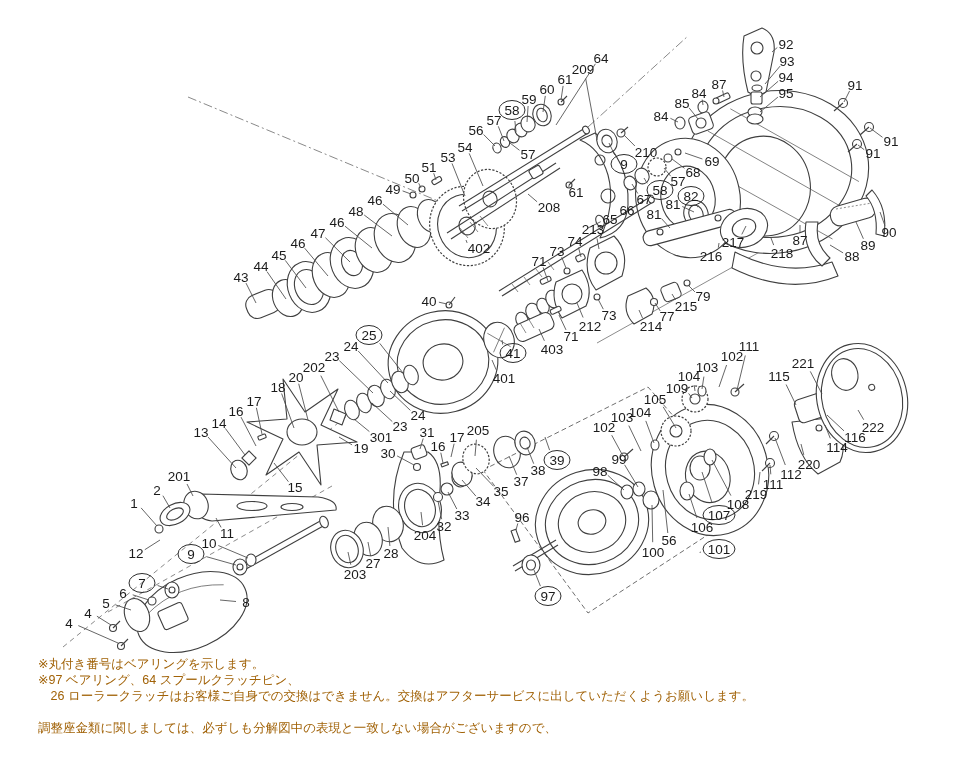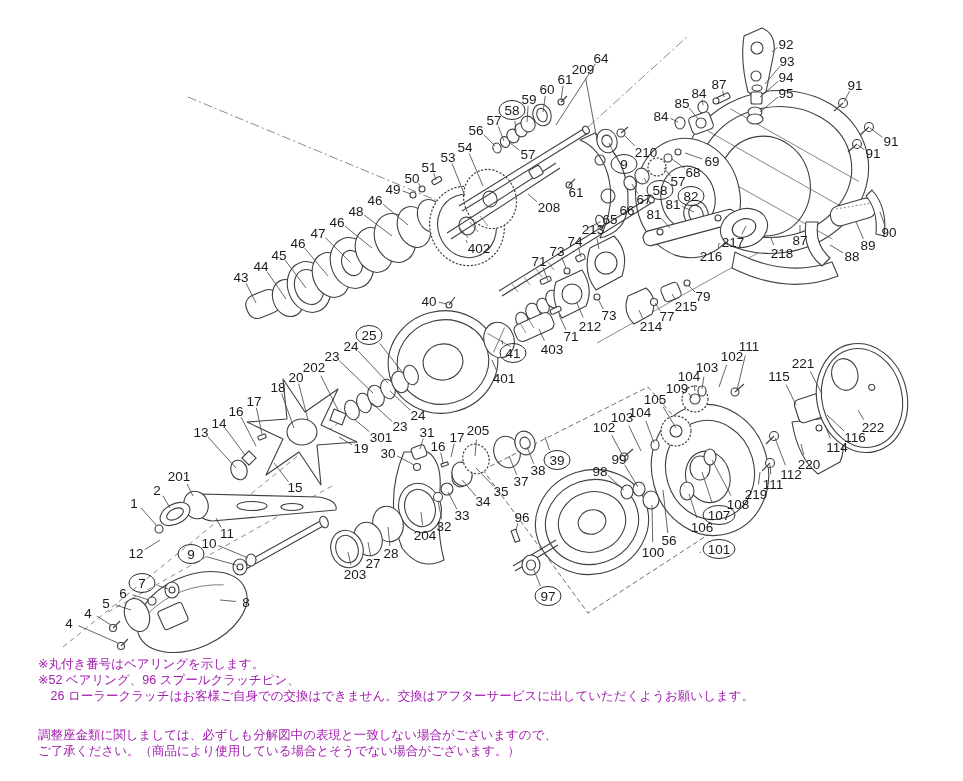--- a/index.html
+++ b/index.html
@@ -11,23 +11,23 @@
   .ln{fill:none;stroke:#3f3f3f;stroke-width:1.1;stroke-linejoin:round;}
   .thin{fill:none;stroke:#5a5a5a;stroke-width:0.7;}
   .gear{fill:#ffffff;stroke:#3f3f3f;stroke-width:1.2;stroke-dasharray:2.2 1.6;}
   .dd{fill:none;stroke:#6b6b6b;stroke-width:0.8;stroke-dasharray:9 3 2 3;}
   .dsh{fill:none;stroke:#6b6b6b;stroke-width:0.8;stroke-dasharray:5 4;}
   .dshbox{fill:none;stroke:#5f5f5f;stroke-width:0.9;stroke-dasharray:5 3;}
   .leader{stroke:#4a4a4a;stroke-width:0.85;fill:none;}
   .lbl{font-size:13.5px;fill:#1b1b1b;}
   .circ{fill:none;stroke:#2e2e2e;stroke-width:1;}
   
-  .notes{position:absolute;left:38px;top:656px;width:900px;color:#a21caf;
+  .notes{position:absolute;left:38px;top:656px;width:900px;color:#a16207;
          font-size:12.5px;line-height:16px;}
-  .notes .gap{margin-top:23px;}
+  .notes .gap{margin-top:16px;}
 </style>
 </head>
 <body>
 
 <div class="canvas">
   <svg id="diagram" width="963" height="781" viewBox="0 0 963 781">
 
     <g>
 
       <path class="dd" d="M188,97 L455,208"></path>
@@ -897,18 +897,17 @@
         </g>
         <g>
           <line x1="611.7" y1="435.2" x2="623" y2="456" class="leader"></line>
           <text x="604" y="431.5" text-anchor="middle" class="lbl">102</text>
         </g>
       </g>
   </svg>
 
   <div class="notes">
     <div>※丸付き番号はベアリングを示します。</div>
-    <div>※52 ベアリング、96 スプールクラッチピン、</div>
+    <div>※97 ベアリング、64 スプールクラッチピン、</div>
     <div>　26 ローラークラッチはお客様ご自身での交換はできません。交換はアフターサービスに出していただくようお願いします。</div>
     <div class="gap">調整座金類に関しましては、必ずしも分解図中の表現と一致しない場合がございますので、</div>
-    <div>ご了承ください。（商品により使用している場合とそうでない場合がございます。）</div>
   </div>
 </div>
 
 </body></html>

